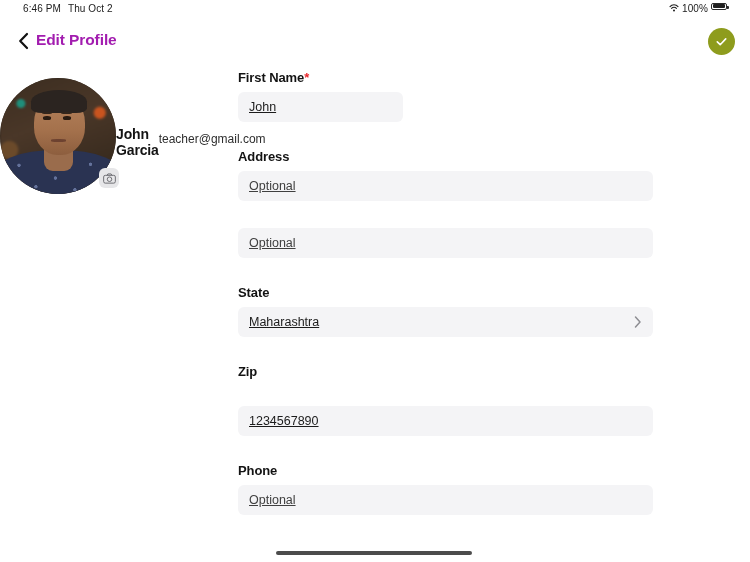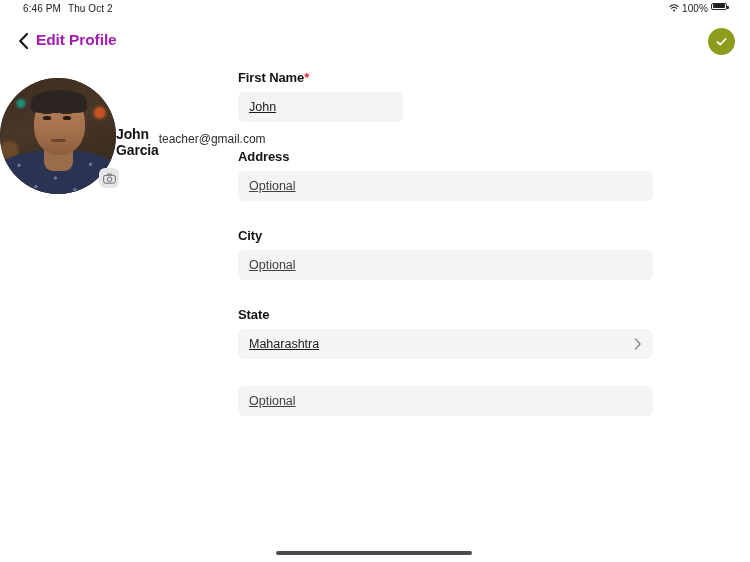--- a/index.html
+++ b/index.html
@@ -288,43 +288,45 @@
         <div class="input-box" placeholder="Optional">John</div>
       </div>
     </div>
 
     <div class="group">
       <div class="field-label">Address</div>
       <div class="input-box placeholder" placeholder="Optional">Optional</div>
     </div>
 
     <div class="group">
-      <div class="field-label">City</div>
       <div class="input-box placeholder" placeholder="Optional">Optional</div>
     </div>
 
     <div class="group">
       <div class="field-label">State</div>
       <div class="input-box">
         <span>Maharashtra</span>
         <span class="chev-right">
           <svg width="8" height="13" viewBox="0 0 8 13">
             <path d="M1.5 1.5 L6 6.5 L1.5 11.5" stroke="#8d8d92" stroke-width="1.5" fill="none" stroke-linecap="round" stroke-linejoin="round"></path>
           </svg>
         </span>
       </div>
     </div>
 
     <div class="group">
-    </div>
-
-    <div class="group">
-    </div>
-
-    <div class="group">
+      <div class="field-label">Zip</div>
+    </div>
+
+    <div class="group">
+      <div class="input-box" placeholder="Optional">1234567890</div>
+    </div>
+
+    <div class="group">
+      <div class="field-label">Phone</div>
       <div class="input-box placeholder" placeholder="Optional">Optional</div>
     </div>
 
   </div>
 
   <div class="home-indicator"></div>
 
 </div>
 
 </body></html>

